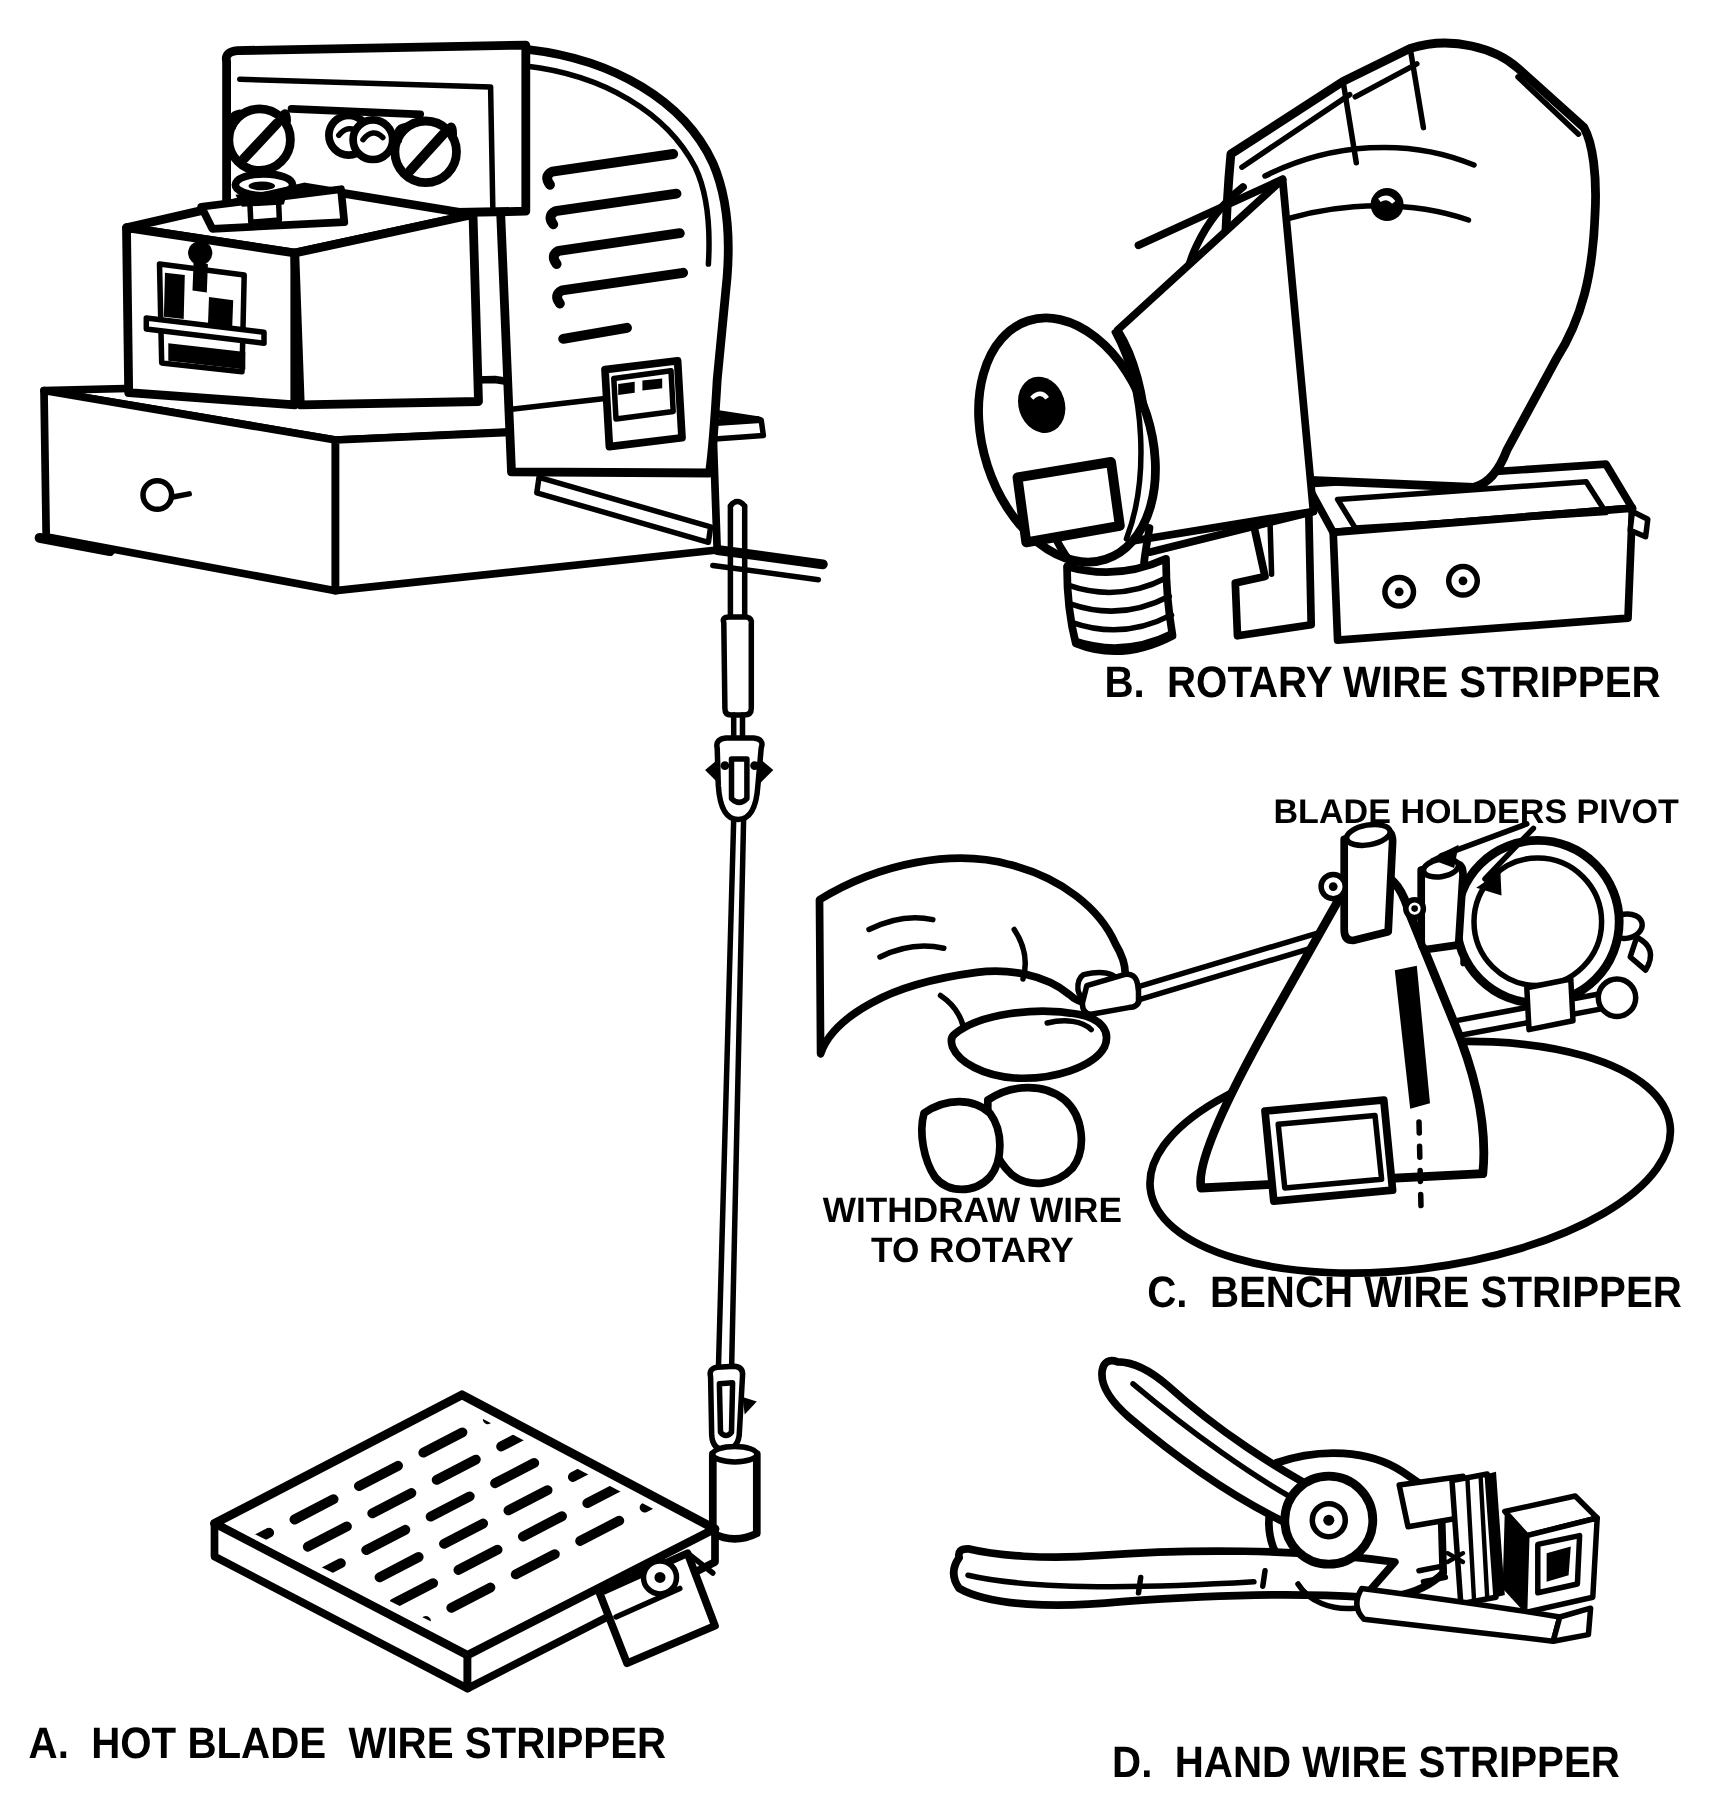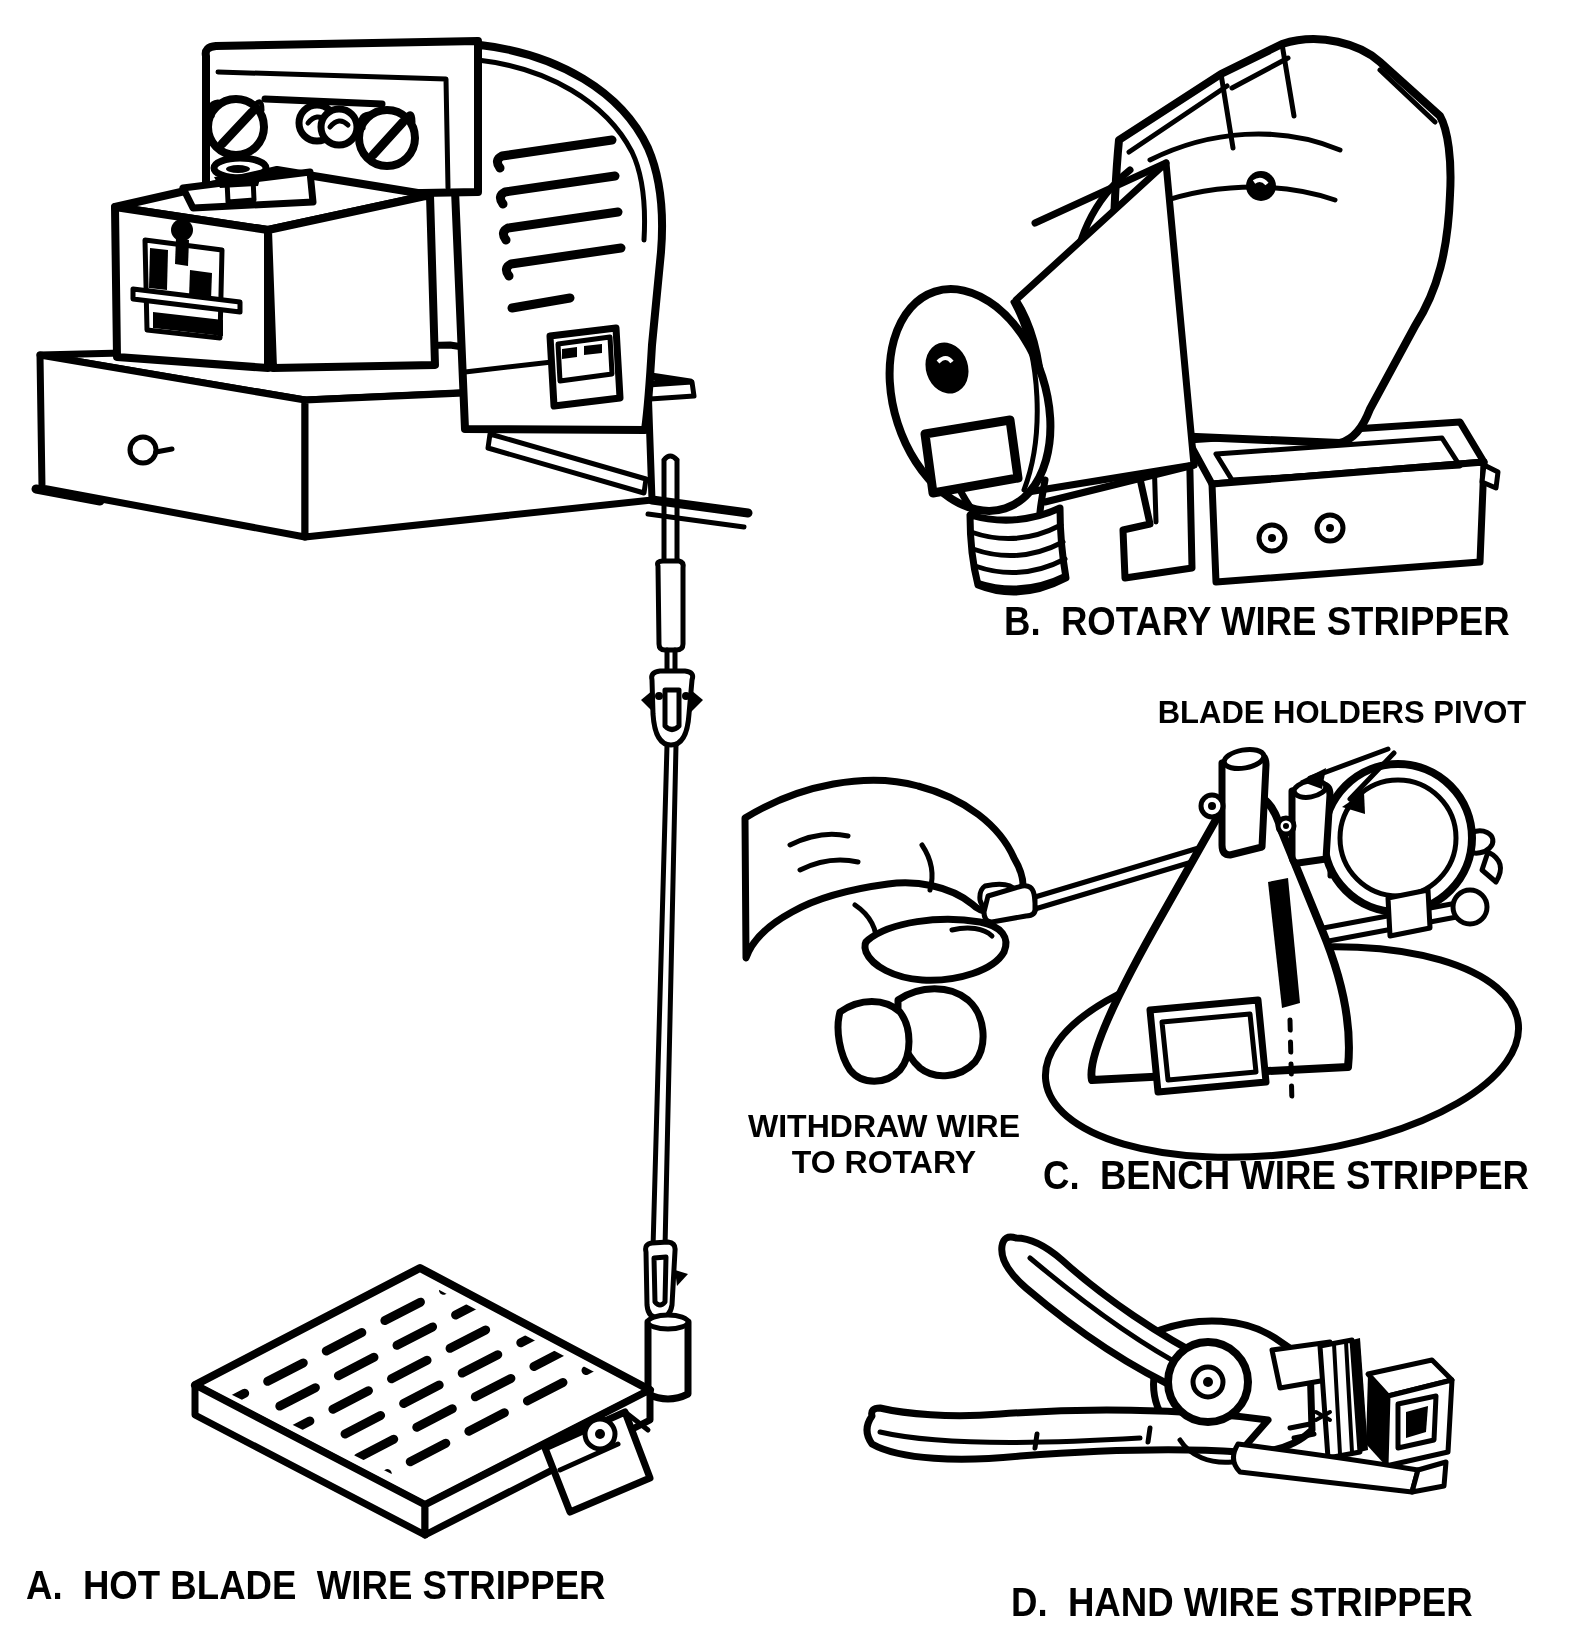--- a/index.html
+++ b/index.html
@@ -295,23 +295,23 @@
       <path class="ln thin" d="M558,214 L596,206 L594,250 L558,258 Z"></path>
       <path class="bk" d="M566,222 L588,216 L586,242 L566,248 Z"></path>
       <path class="wh thin" d="M398,254 C460,262 530,272 578,280 L572,302 C520,296 450,288 400,282 Q388,270 398,254 Z"></path>
       <path class="wh thin" d="M578,280 L606,272 L604,296 L572,302 Z"></path>
       <path class="ln thin" d="M450,238 L470,234 M454,248 L474,244"></path>
       <path class="ln" style="stroke-width:4" d="M476,222 L490,230 M476,230 L490,222"></path>
       <path class="ln thin" d="M340,250 C350,266 370,274 392,272"></path>
     </g>
   </svg>
 
-  <div class="callout pivot" style="left:1342px;top:696px"><span>BLADE HOLDERS PIVOT</span><br></div>
-
-  <div class="callout withdraw" style="left:884px;top:1108px"><span>WITHDRAW WIRE</span><br><span>TO ROTARY</span></div>
+  <div class="callout pivot" style="left:1342px;top:721px"><span>BLADE HOLDERS PIVOT</span><br></div>
+
+  <div class="callout withdraw" style="left:884px;top:1082px"><span>WITHDRAW WIRE</span><br><span>TO ROTARY</span></div>
 
   <div class="cap-label" style="left:26px;top:1564px">A.  HOT BLADE  WIRE STRIPPER</div>
 
   <div class="cap-label" style="left:1004px;top:600px">B.  ROTARY WIRE STRIPPER</div>
 
   <div class="cap-label" style="left:1043px;top:1154px">C.  BENCH WIRE STRIPPER</div>
 
   <div class="cap-label" style="left:1011px;top:1581px">D.  HAND WIRE STRIPPER</div>
 </div>
 

